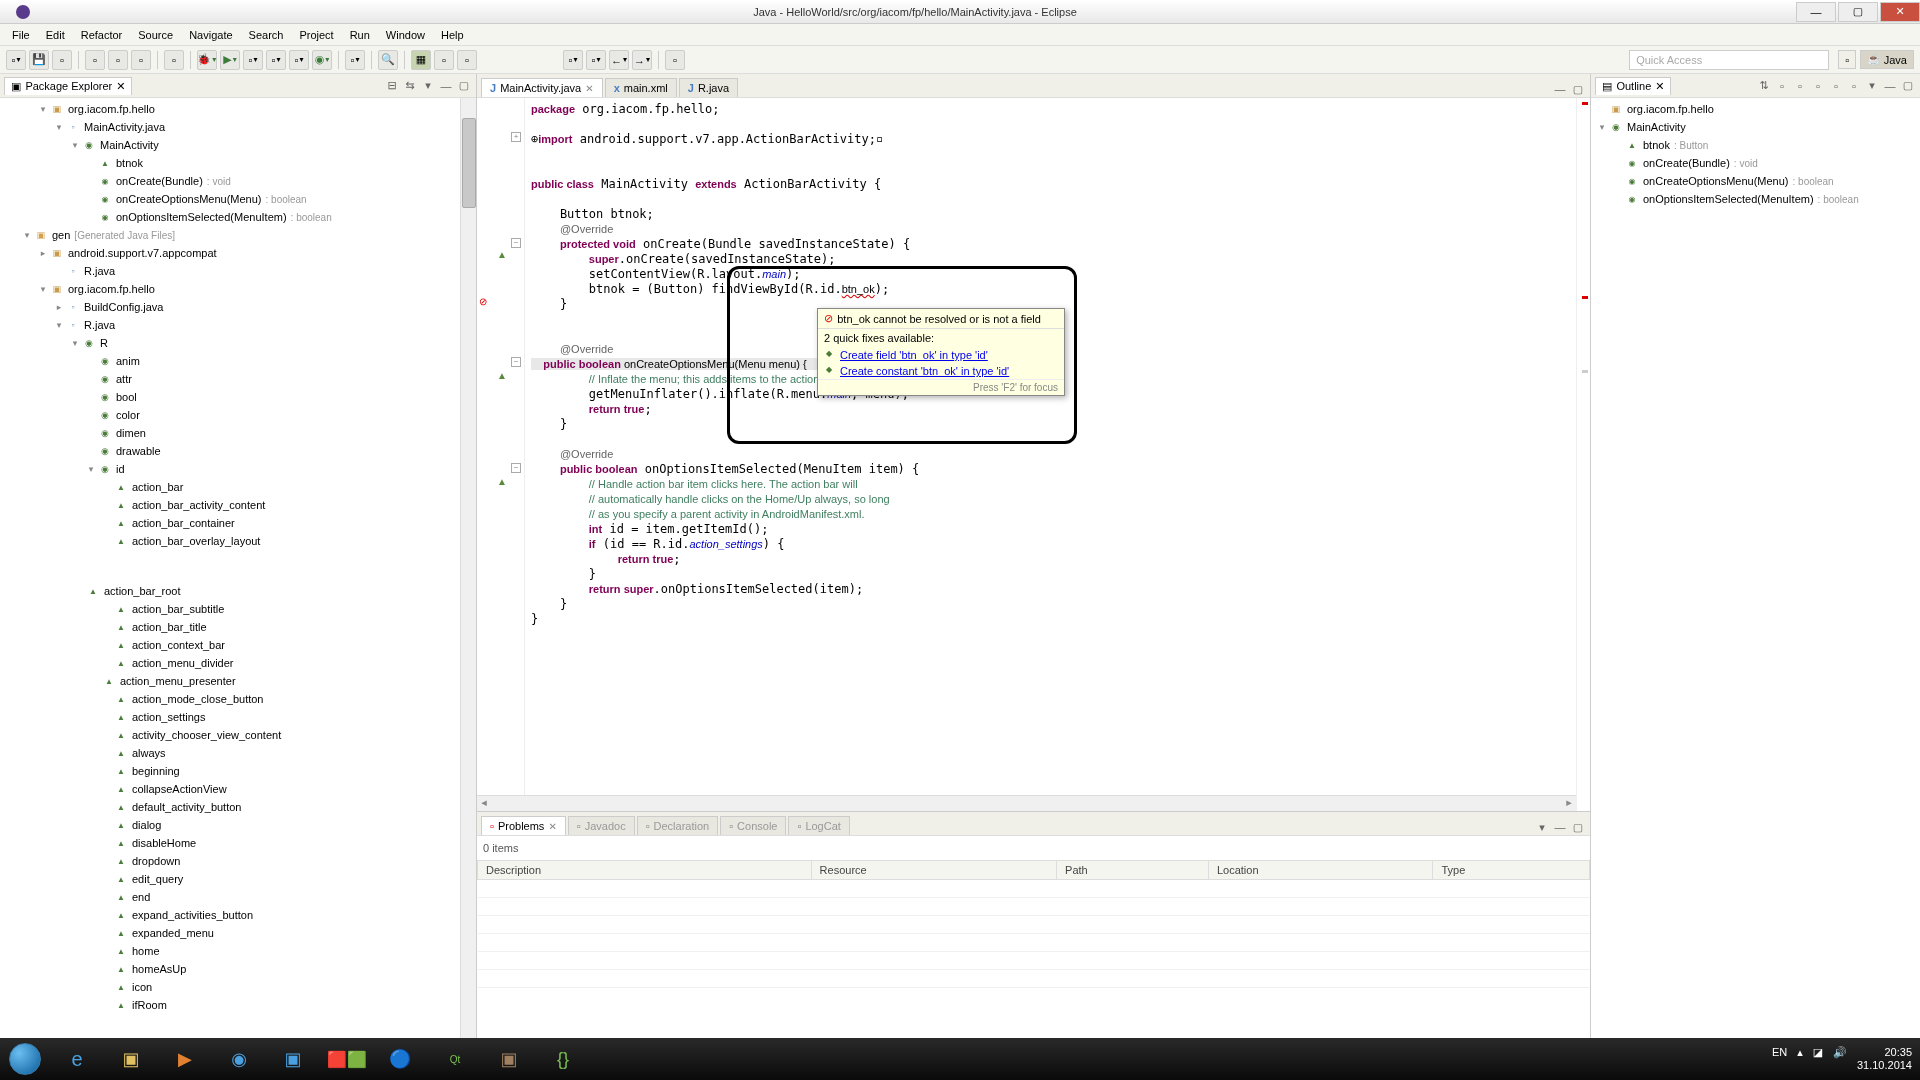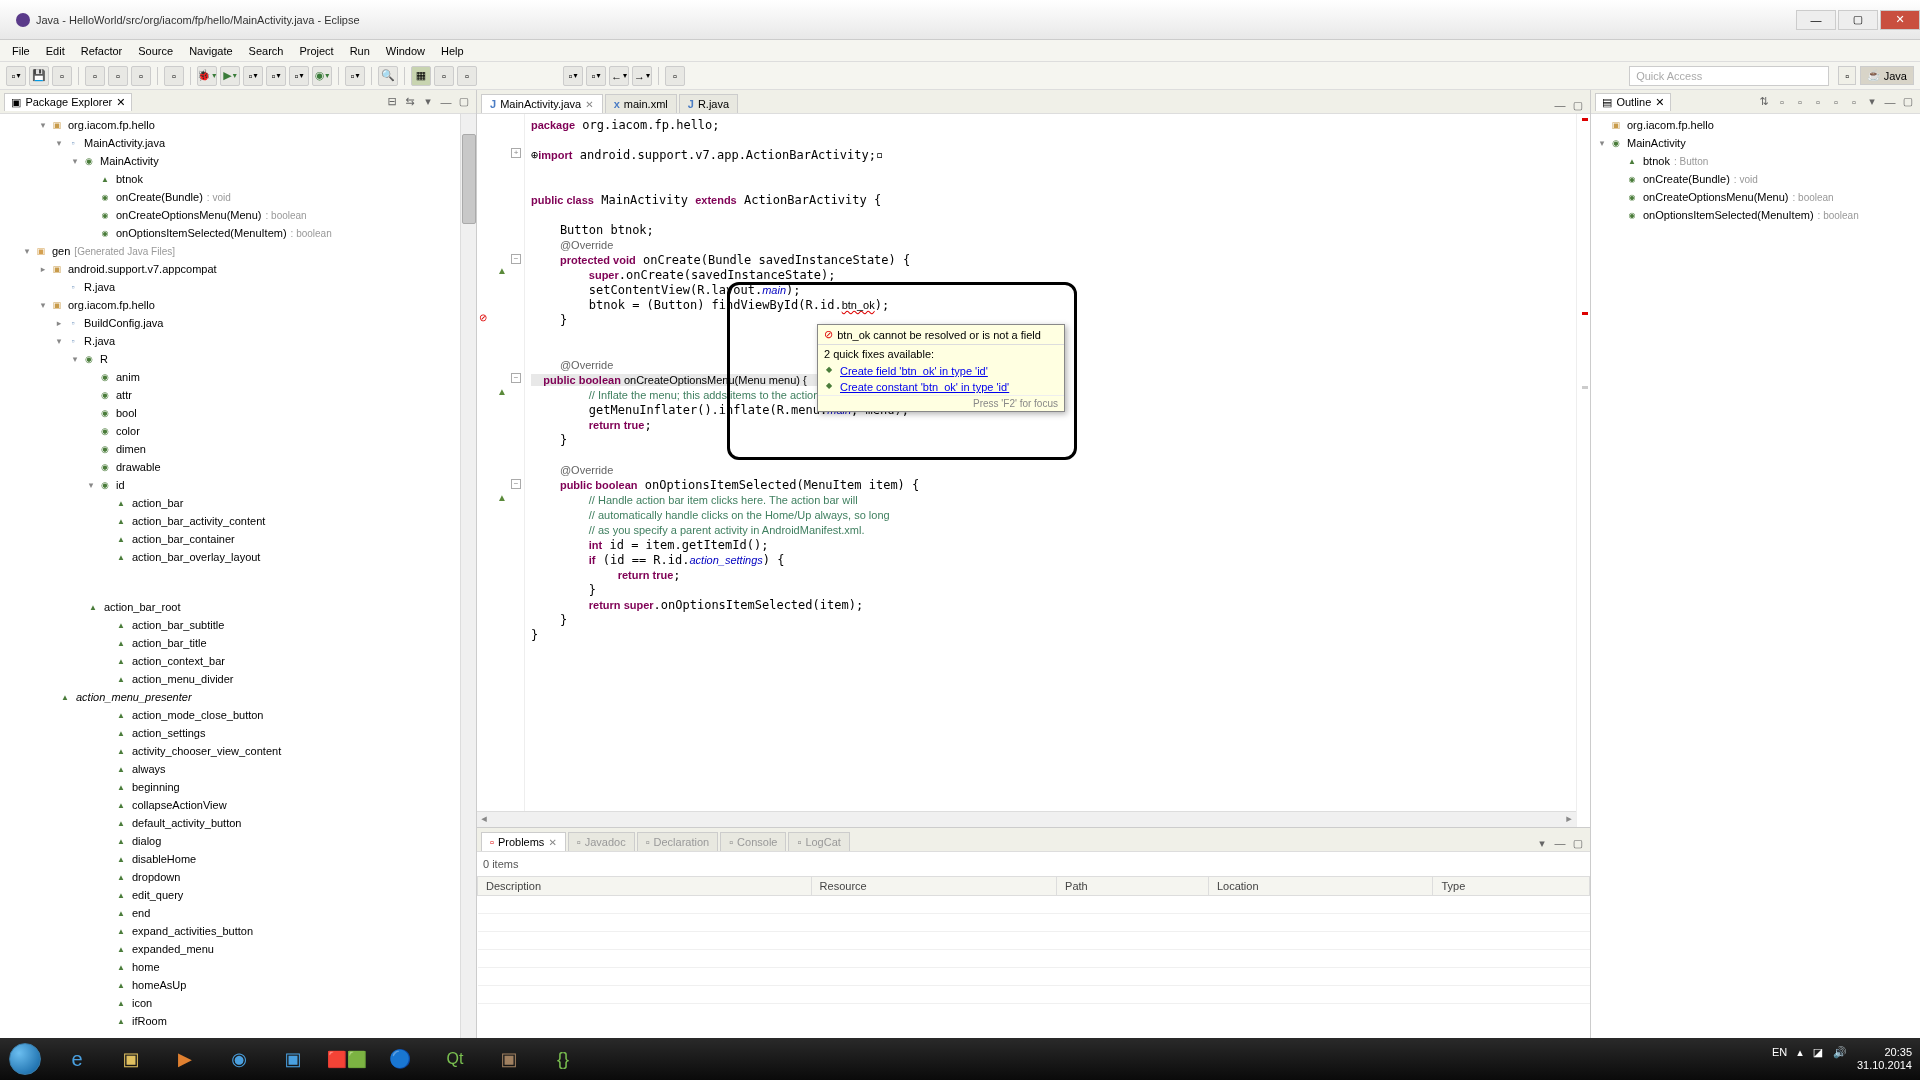--- a/index.html
+++ b/index.html
@@ -1,17 +1,17 @@
 <!DOCTYPE html>
 <html><head>
 <meta charset="utf-8">
 <style>
 * { margin:0; padding:0; box-sizing:border-box; font-family:Tahoma,Segoe UI,sans-serif; font-size:11px; }
 body { background:#fff; overflow:hidden; width:1920px; height:1080px; position:relative; }
-.titlebar { height:40px; background:linear-gradient(#fff,#e8e8e8); display:flex; align-items:center; padding-left:16px; border-bottom:1px solid #ccc; }
+.titlebar { height:24px; background:linear-gradient(#fff,#e8e8e8); display:flex; align-items:center; padding-left:16px; border-bottom:1px solid #ccc;text-align:center; }
 .titlebar .icon { width:14px; height:14px; background:#5a3a8a; border-radius:50%; margin-right:6px; }
 .titlebar .title { flex:1; color:#333; }
 .winbtns { display:flex; }
 .winbtn { width:40px; height:20px; display:flex; align-items:center; justify-content:center; background:#eee; border:1px solid #ccc; margin-left:2px; }
 .winbtn.close { background:#c94f3f; color:#fff; }
 .menubar { height:22px; display:flex; align-items:center; padding-left:4px; background:#f5f5f0; border-bottom:1px solid #ddd; }
 .menubar span { padding:2px 8px; cursor:default; }
 .toolbar { height:28px; background:#f5f5f0; border-bottom:1px solid #ddd; display:flex; align-items:center; padding:0 6px; gap:3px; }
 .tbtn { width:20px; height:20px; background:#e8e8e4; border:1px solid #ccc; border-radius:2px; display:inline-flex; align-items:center; justify-content:center; }
 .tbtn.drop::after { content:"▾"; font-size:8px; margin-left:1px; }
@@ -319,21 +319,21 @@
         <div class="treeitem" style="padding-left: 100px;">
           <span class="expander"></span>
           <span class="ticon field-icon"></span>
           <span>action_context_bar</span>
         </div>
         <div class="treeitem" style="padding-left: 100px;">
           <span class="expander"></span>
           <span class="ticon field-icon"></span>
           <span>action_menu_divider</span>
         </div>
-        <div class="treeitem" style="padding-left: 44px; font-style: italic;">
+        <div class="treeitem" style="padding-left: 88px;">
           <span class="expander"></span>
           <span class="ticon field-icon"></span>
           <span>action_menu_presenter</span>
         </div>
         <div class="treeitem" style="padding-left: 100px;">
           <span class="expander"></span>
           <span class="ticon field-icon"></span>
           <span>action_mode_close_button</span>
         </div>
         <div class="treeitem" style="padding-left: 100px;">
@@ -696,21 +696,21 @@
   <div class="titem">
       <span style="color:#4aa0e0; font-size:18px">▣</span>
     </div>
   <div class="titem">
       <span style="font-size:16px">🟥🟩</span>
     </div>
   <div class="titem">
       <span style="font-size:18px">🔵</span>
     </div>
   <div class="titem">
-      <span style="color:#7ac050; font-size:16px">Qt</span>
+      <span style="color:#7ac050; font-size:10px">Qt</span>
     </div>
   <div class="titem">
       <span style="color:#a08060; font-size:18px">▣</span>
     </div>
   <div class="titem">
       <span style="color:#7ac050; font-size:18px">{}</span>
     </div>
   <div class="tray">
     <span>EN</span>
     <span>▴</span>

